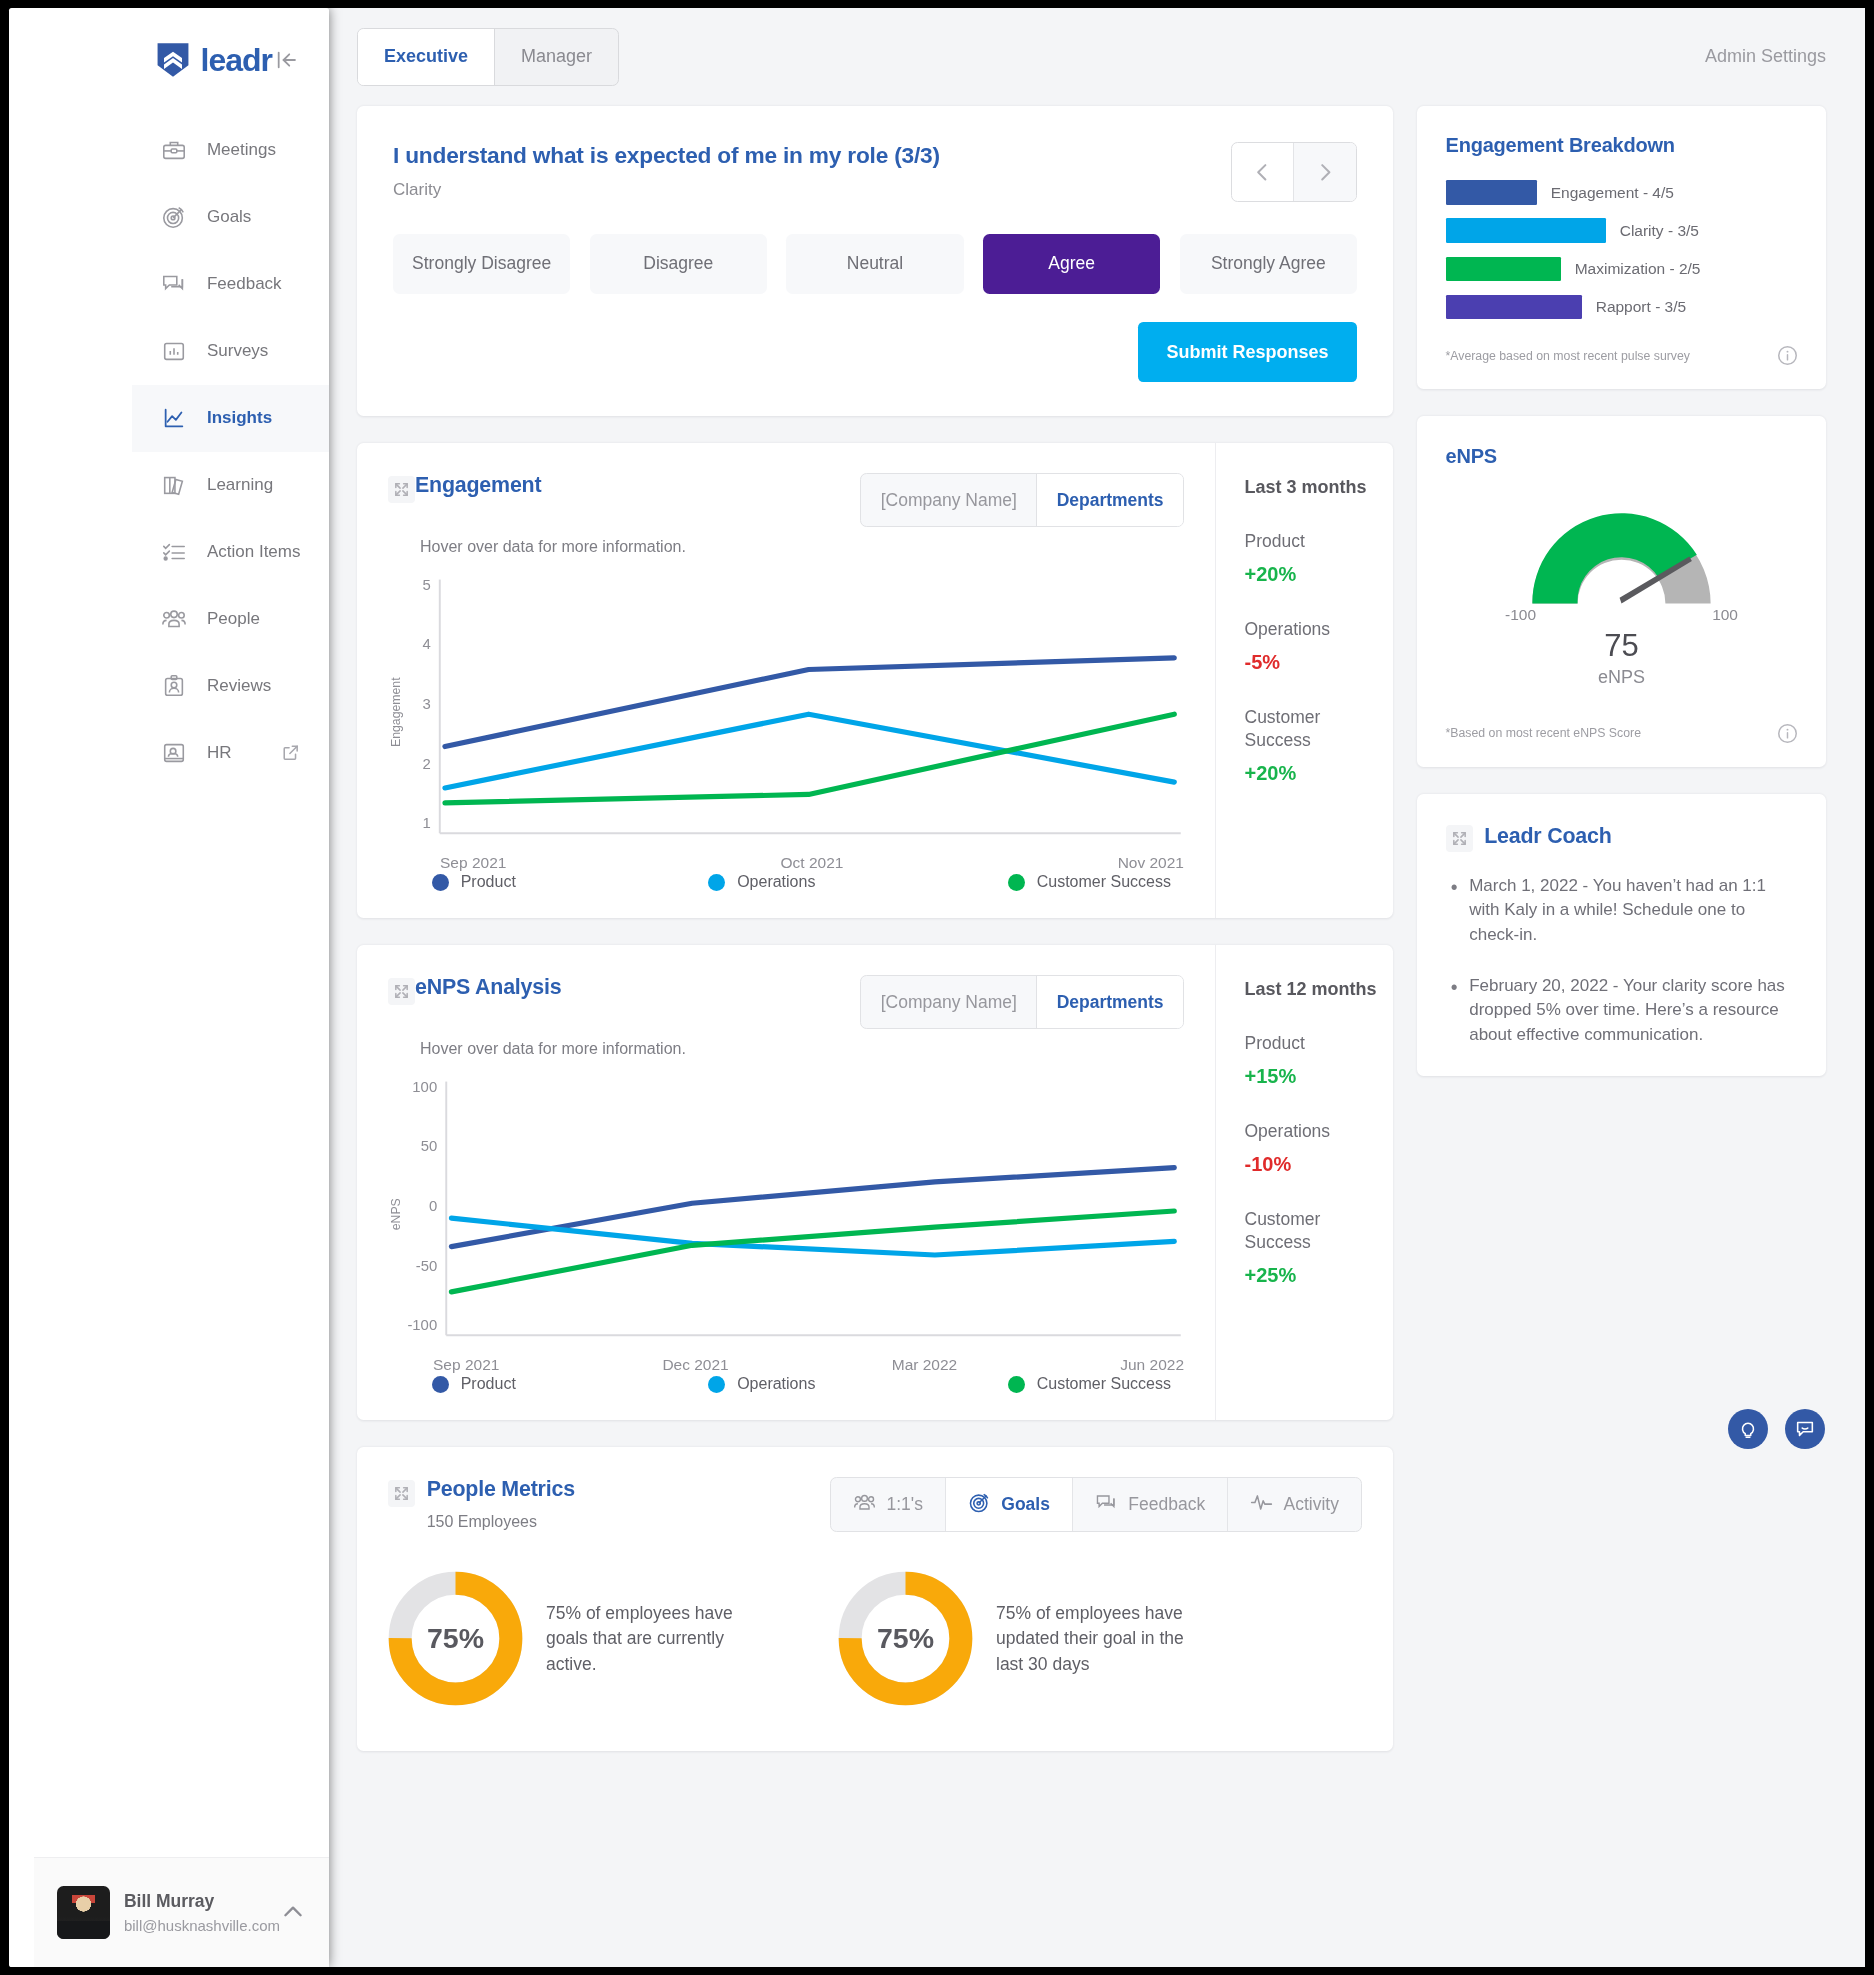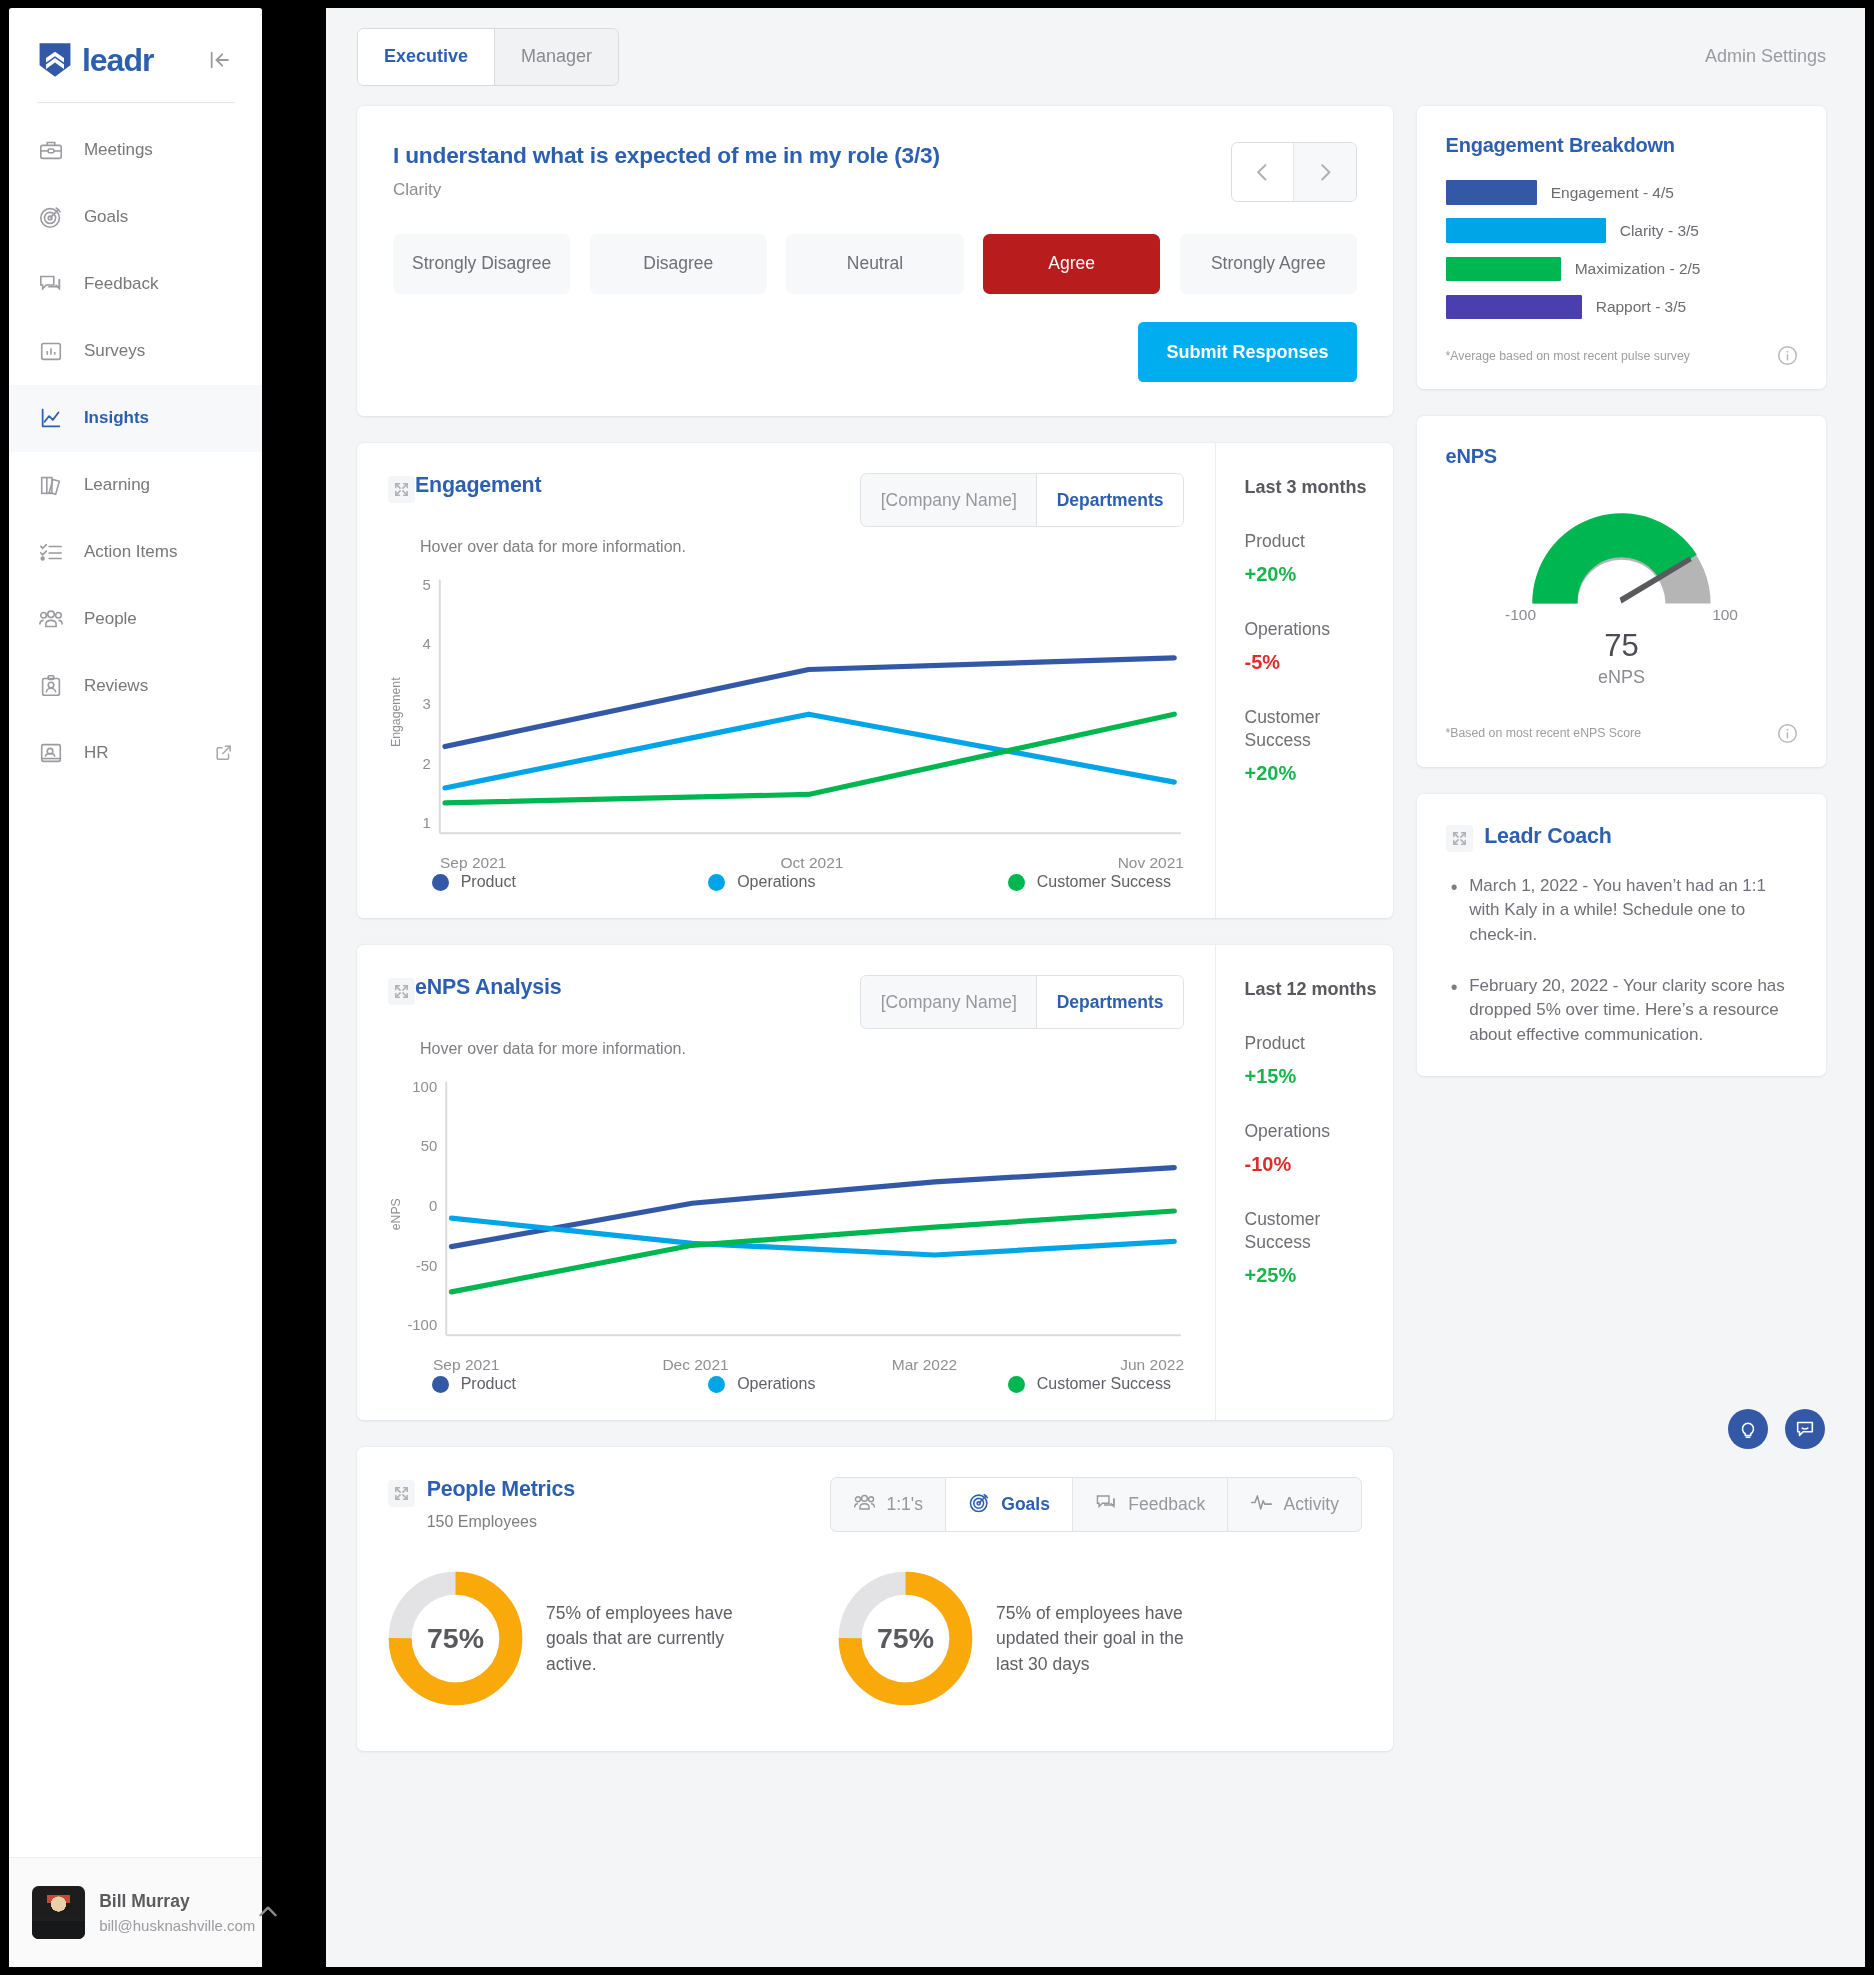--- a/index.html
+++ b/index.html
@@ -7,26 +7,27 @@
     width: 1875px; height: 1975px;
     background: #000;
     font-family: "Liberation Sans", sans-serif;
     overflow: hidden;
   }
   .screen { position: relative; width: 1875px; height: 1975px; background:#000; }
 
   
   .sidebar {
     position: absolute; left: 9px; top: 7.8px;
-    width: 253px; height: 1959px;
+    width: 320px; height: 1959px;
     background: #fff;
     border-radius: 2.6px;
     box-shadow: 0 0 11.7px rgba(0,0,0,0.5);
     display: flex; flex-direction: column;
     z-index: 5;
+    align-items: flex-end;
   }
   .sb-head { padding: 34px 28.5px 0 28.5px; display: flex; align-items: center; }
   .logo-mark { width: 34px; height: 36px; flex: 0 0 auto; }
   .logo-text {
     font-size: 32px; font-weight: 700; color: #2d5fb0;
     letter-spacing: -1px; margin-left: 10.4px;
   }
   .collapse-btn {
     margin-left: auto; width: 28.5px; height: 28.5px;
     display: flex; align-items: center; justify-content: center;
@@ -119,21 +120,21 @@
     cursor: pointer; color:#b4b4ba;
   }
   .navpair div:first-child { border-right: 0.6px solid #e3e4e7; }
   .navpair div:last-child { background:#f7f8fa; }
   .likert { display: flex; gap: 19.4px; margin-top: 32px; }
   .lk {
     flex: 1; height: 60px; border-radius: 6.5px; background: #f7f8fa;
     display: flex; align-items: center; justify-content: center;
     font-size: 17.5px; color: #6f6f76; cursor: pointer;
   }
-  .lk.sel { background: #b91c1c; color: #fff; }
+  .lk.sel { background: #4c1d95; color: #fff; }
   .submit-row { display: flex; justify-content: flex-end; margin-top: 28.5px; }
   .submit {
     background: #00aeef; color: #fff; border: 0; border-radius: 5.2px;
     font-size: 18px; font-weight: 600; padding: 0 28.5px; height: 60px;
     font-family: inherit; cursor: pointer;
   }
 
   
   .chartcard { display: grid; grid-template-columns: 1fr 194px; }
   .chart-left { padding: 30px 31px 22px 31px; }

